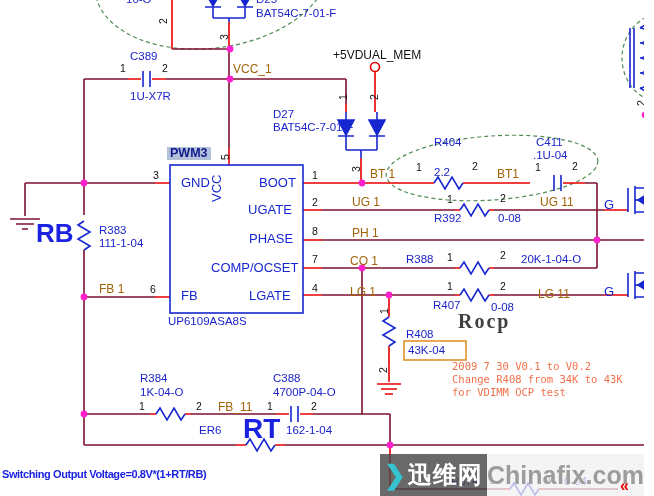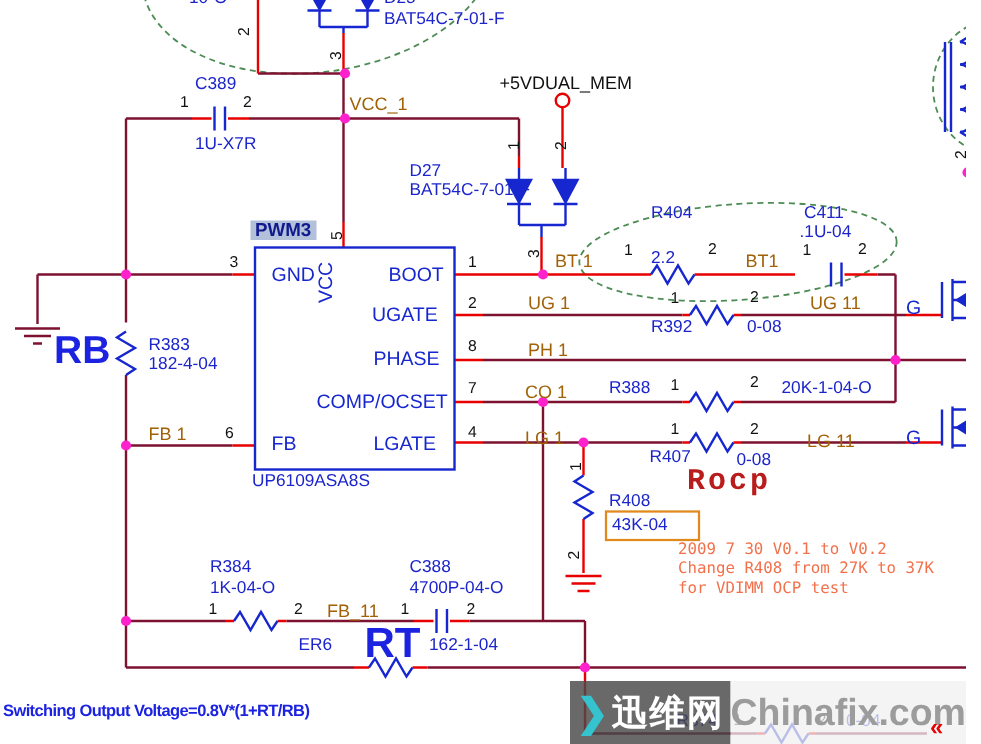--- a/index.html
+++ b/index.html
@@ -8,21 +8,21 @@
   svg{position:absolute;left:0;top:0;}
   .t{position:absolute;white-space:pre;line-height:1.05;}
   .lbl{color:#1c24cb;font-size:11.5px;}
   .net{color:#a16207;font-size:12px;}
   .pin{color:#111;font-size:10.5px;}
   .pinname{color:#1727cf;font-size:13px;}
   .rot{transform:rotate(-90deg);transform-origin:top left;}
   .big{color:#1b22e0;font-weight:bold;}
   .blk{color:#111;font-size:12px;}
   .mono{font-family:"DejaVu Sans Mono",monospace;font-size:10.5px;color:#f2714b;}
-  .serif{font-family:Liberation Mono, monospace;font-weight:bold;color:#b91c1c;}
+  .serif{font-family:Liberation Serif, serif;font-weight:bold;color:#404040;}
   .hl{background:#b3c0da;color:#101a8e;font-weight:bold;font-size:12.5px;padding:0 3px;}
   .wm{position:absolute;left:380px;top:454px;width:274px;height:42px;display:flex;}
   .wm-dark{width:107px;background:rgba(72,72,72,.82);display:flex;align-items:center;}
   .wm-light{flex:1;background:rgba(240,240,240,.75);display:flex;align-items:center;text-align:center;}
   .wm-cn{color:#fff;font-weight:bold;font-size:24px;letter-spacing:1px;}
   .wm-en{color:#9c9c9c;font-weight:bold;font-size:25px;}
   .wm-chev{color:#35c4cf;font-weight:bold;font-size:26px;margin:0 2px 0 4px;}
 </style>
 </head>
 <body>
@@ -209,39 +209,39 @@
 <span class="t net" style="left:538px;top:288px">LG 11</span>
 
 <span class="t serif" style="left:458px;top:311px;font-size:20px;letter-spacing:2px">Rocp</span>
 <span class="t pin rot" style="left:379px;top:314px">1</span>
 <span class="t lbl" style="left:406px;top:328px">R408</span>
 <span class="t lbl" style="left:408px;top:344px">43K-04</span>
 <span class="t pin rot" style="left:378px;top:373px">2</span>
 
 <span class="t big" style="left:36px;top:220px;font-size:26px">RB</span>
 <span class="t lbl" style="left:99px;top:224px">R383</span>
-<span class="t lbl" style="left:99px;top:237px">182-4-04</span>
+<span class="t lbl" style="left:99px;top:237px">111-1-04</span>
 <span class="t net" style="left:99px;top:283px">FB 1</span>
 
 <span class="t lbl" style="left:140px;top:372px">R384</span>
 <span class="t lbl" style="left:140px;top:386px">1K-04-O</span>
 <span class="t pin" style="left:139px;top:401px">1</span>
 <span class="t pin" style="left:196px;top:401px">2</span>
 <span class="t net" style="left:218px;top:401px">FB_11</span>
 <span class="t lbl" style="left:273px;top:372px">C388</span>
 <span class="t lbl" style="left:273px;top:386px">4700P-04-O</span>
 <span class="t pin" style="left:267px;top:401px">1</span>
 <span class="t pin" style="left:311px;top:401px">2</span>
 
 <span class="t lbl" style="left:199px;top:424px">ER6</span>
 <span class="t big" style="left:243px;top:414px;font-size:28px">RT</span>
 <span class="t lbl" style="left:286px;top:424px">162-1-04</span>
 
 <span class="t mono" style="left:452px;top:361px">2009 7 30 V0.1 to V0.2</span>
-<span class="t mono" style="left:452px;top:374px">Change R408 from 27K to 37K</span>
+<span class="t mono" style="left:452px;top:374px">Change R408 from 34K to 43K</span>
 <span class="t mono" style="left:452px;top:387px">for VDIMM OCP test</span>
 
 <span class="t pinname" style="left:604px;top:198px">G</span>
 <span class="t pinname rot" style="left:642px;top:172px">D</span>
 <span class="t pinname rot" style="left:643px;top:232px">S</span>
 <span class="t pinname" style="left:604px;top:285px">G</span>
 <span class="t pinname rot" style="left:642px;top:260px">D</span>
 <span class="t pinname rot" style="left:643px;top:320px">S</span>
 
 <span class="t pin rot" style="left:649px;top:20px">1</span>

